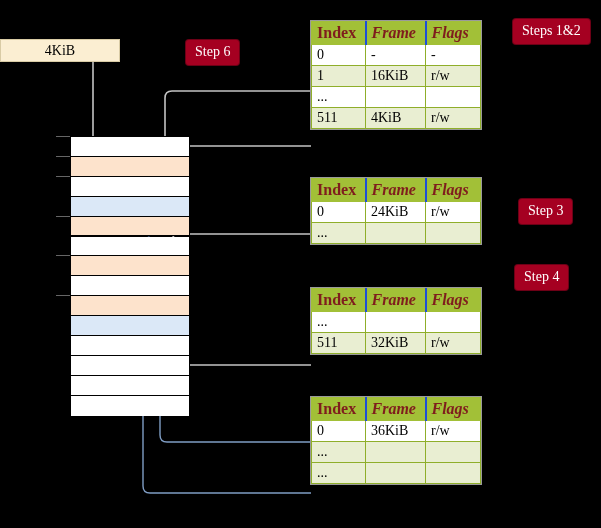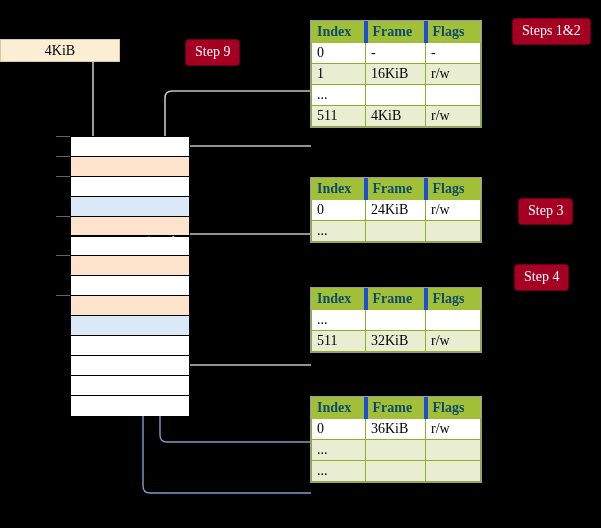--- a/index.html
+++ b/index.html
@@ -26,23 +26,23 @@
   .memrow.last{border-bottom:none;}
   .tick{position:absolute;height:0;border-top:1.5px solid #666;}
 
   
   .ptable{position:absolute;border-collapse:collapse;
           font-size:14px;color:#000;background:#fff;
           box-shadow:0 0 0 1px #9a9a9a;}
   .ptable td,.ptable th{border:1px solid #8fae2a;
           padding:2px 5px;text-align:left;font-weight:normal;
           height:20px;box-sizing:border-box;vertical-align:middle;}
-  .ptable th{background:#a2c037;color:#0c4a6e;font-weight:bold;
-             border-color:#a2c037;font-size:14px;}
-  .ptable th+th{border-left:4px solid #1d4ed8;}
+  .ptable th{background:#a2c037;color:#7f1d1d;font-weight:bold;
+             border-color:#a2c037;font-size:16px;}
+  .ptable th+th{border-left:2px solid #1d4ed8;font-style:italic;}
   .ptable tr.alt td{background:#e9eed2;}
   .ptable tr.plain td{background:#ffffff;}
   .ptable td.hl{background:#fbf6a0;}
   .col-index{width:54px;}
   .col-frame{width:60px;}
   .col-flags{width:55px;}
 
   svg.wires{position:absolute;left:0;top:0;width:601px;height:528px;
             pointer-events:none;}
 </style>
@@ -78,21 +78,21 @@
 
     <path d="M311,493 L150,493 Q143,493 143,486 L143,450
              L143,240" fill="none" stroke="#7f9dc4" stroke-width="1.4" marker-end="url(#ab)"></path>
   </svg>
 
   <div class="kib-box" style="left:0px;top:39px;width:120px;height:23px;">
     <span>4KiB</span>
   </div>
 
   <div class="badge" style="left:186px;top:40px;">
-    <span>Step 9</span>
+    <span>Step 6</span>
   </div>
   <div class="badge" style="left:513px;top:19px;">
     <span>Steps 1&amp;2</span>
   </div>
   <div class="badge" style="left:519px;top:159px;margin-top:40px;">
     <span>Step 3</span>
   </div>
   <div class="badge" style="left:515px;top:265px;">
     <span>Step 4</span>
   </div>

